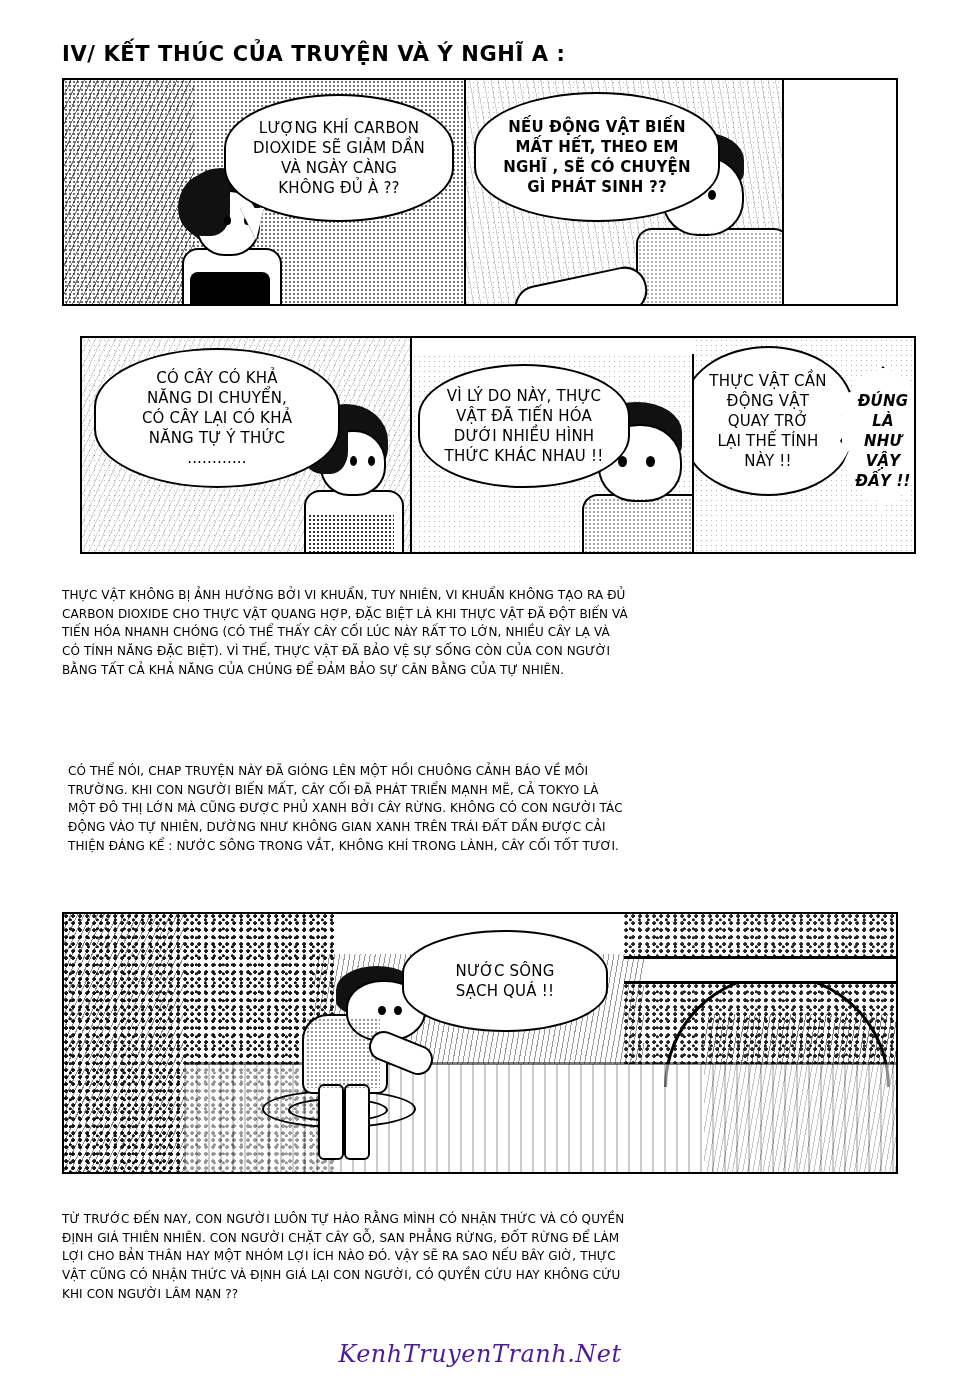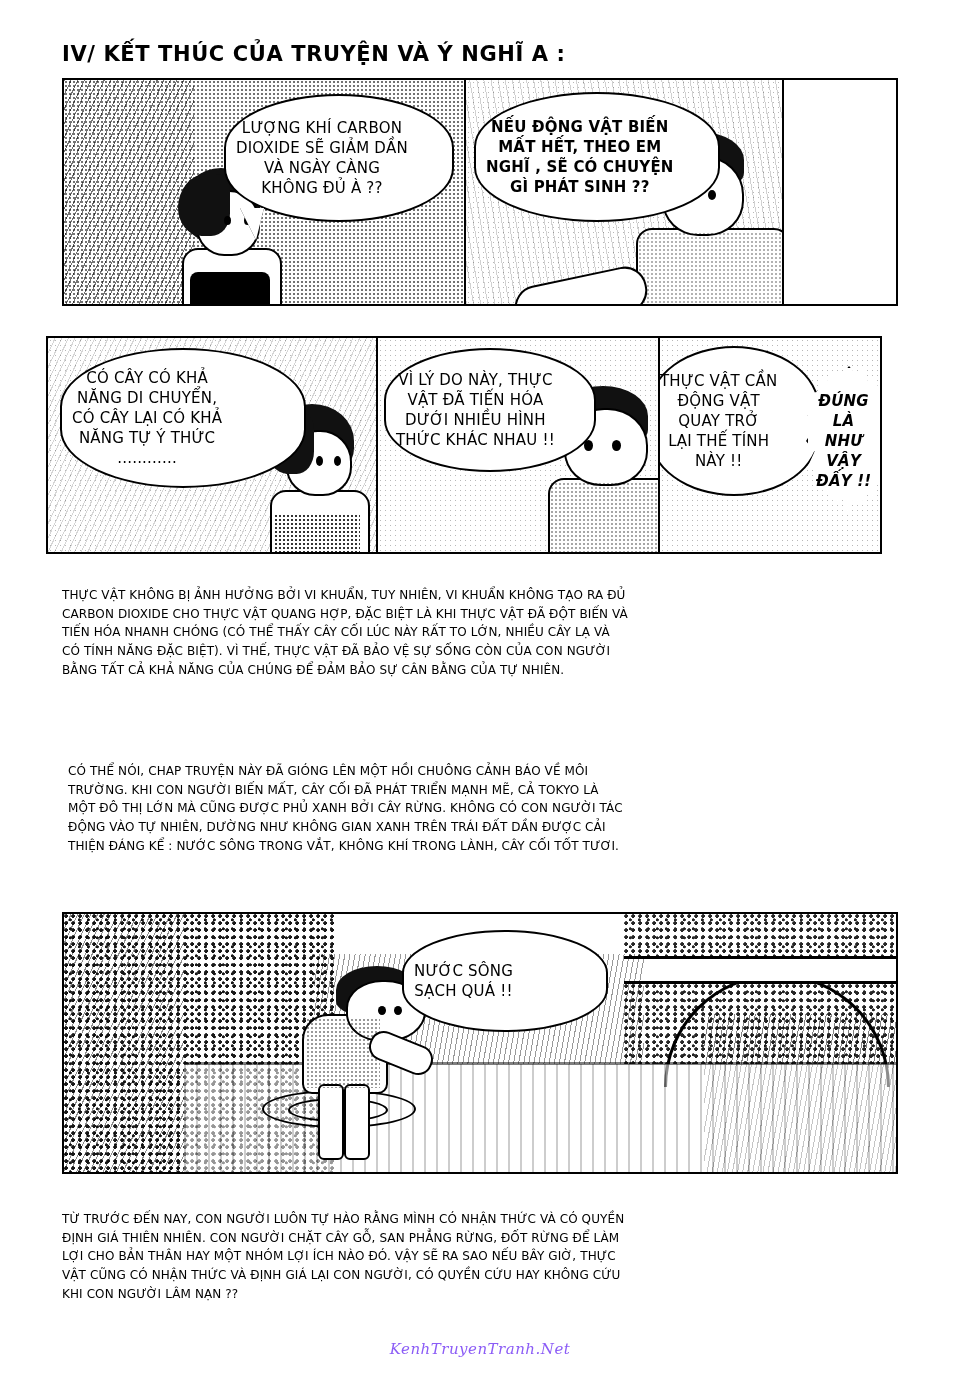--- a/index.html
+++ b/index.html
@@ -84,21 +84,21 @@
   }
 
   
   .balloon {
     position: absolute;
     background: #fff;
     border: 2.2px solid #000;
     border-radius: 50% / 42%;
     display: flex;
     align-items: center;
-    justify-content: flex-start;
+    justify-content: center;
     text-align: center;
     padding: 8px 10px;
     box-sizing: border-box;
     z-index: 5;
   }
   .balloon .txt {
     font-family: "DejaVu Sans", sans-serif;
     font-size: 15px;
     line-height: 1.34;
     letter-spacing: 0.2px;
@@ -209,22 +209,22 @@
   }
 
   
   .watermark {
     position: absolute;
     left: 0;
     right: 0;
     text-align: center;
     font-family: "DejaVu Serif", serif;
     font-style: italic;
-    font-size: 15px;
-    color: #8b5cf6;
+    font-size: 24px;
+    color: #4c1d95;
     letter-spacing: 0.5px;
   }
 </style>
 </head>
 <body>
 
 <div class="page">
 
   <div class="section-title">IV/ KẾT THÚC CỦA TRUYỆN VÀ Ý NGHĨ A :</div>
 
@@ -271,21 +271,21 @@
       <div class="balloon" style="left:8px; top:12px; width:246px; height:130px;font-weight:bold;">
         <span class="txt">NẾU ĐỘNG VẬT BIẾN
 MẤT HẾT, THEO EM
 NGHĨ , SẼ CÓ CHUYỆN
 GÌ PHÁT SINH ??</span>
       </div>
     </div>
 
   </div>
 
-  <div class="strip" style="left:46px; top:336px; width:836px; height:218px;">
+  <div class="strip" style="left:80px; top:336px; width:836px; height:218px;">
 
     <div class="panel" style="left:0; width:330px;">
       <div class="tone-dots light"></div>
       <div class="hatch" style="opacity:.16;"></div>
       <div class="figure" style="left:216px; top:66px; width:116px; height:152px;">
         <div class="hair" style="left:6px; top:0px; width:84px; height:74px;"></div>
         <div class="head" style="left:22px; top:26px; width:62px; height:62px; z-index:2;"></div>
         <div class="hair" style="left:2px; top:8px; width:48px; height:62px; border-radius:60% 30% 40% 50%; z-index:3;"></div>
         <div class="eye" style="left:52px; top:52px; width:7px; height:10px; z-index:4;"></div>
         <div class="eye" style="left:70px; top:52px; width:7px; height:10px; z-index:4;"></div>
@@ -294,21 +294,21 @@
       </div>
       <div class="balloon" style="left:12px; top:10px; width:246px; height:140px;">
         <span class="txt">CÓ CÂY CÓ KHẢ
 NĂNG DI CHUYỂN,
 CÓ CÂY LẠI CÓ KHẢ
 NĂNG TỰ Ý THỨC
 ............</span>
       </div>
     </div>
 
-    <div class="panel" style="left:330px; width:282px;">
+    <div class="panel" style="left:330px; width:282px;margin-top:16px;">
       <div class="tone-dots light"></div>
       <div class="figure" style="left:170px; top:48px; width:122px; height:170px;">
         <div class="hair" style="left:10px; top:0px; width:90px; height:60px; border-radius:55% 55% 30% 30%;"></div>
         <div class="head" style="left:16px; top:22px; width:80px; height:74px; z-index:2;"></div>
         <div class="eye" style="left:36px; top:54px; width:9px; height:11px; z-index:4;"></div>
         <div class="eye" style="left:64px; top:54px; width:9px; height:11px; z-index:4;"></div>
         <div class="body-sh" style="left:0px; top:92px; width:122px; height:80px; z-index:1;"></div>
         <div class="tone-dots" style="left:2px; top:96px; width:118px; height:76px; opacity:.35; z-index:2;"></div>
       </div>
       <div class="balloon" style="left:6px; top:10px; width:212px; height:124px;">

